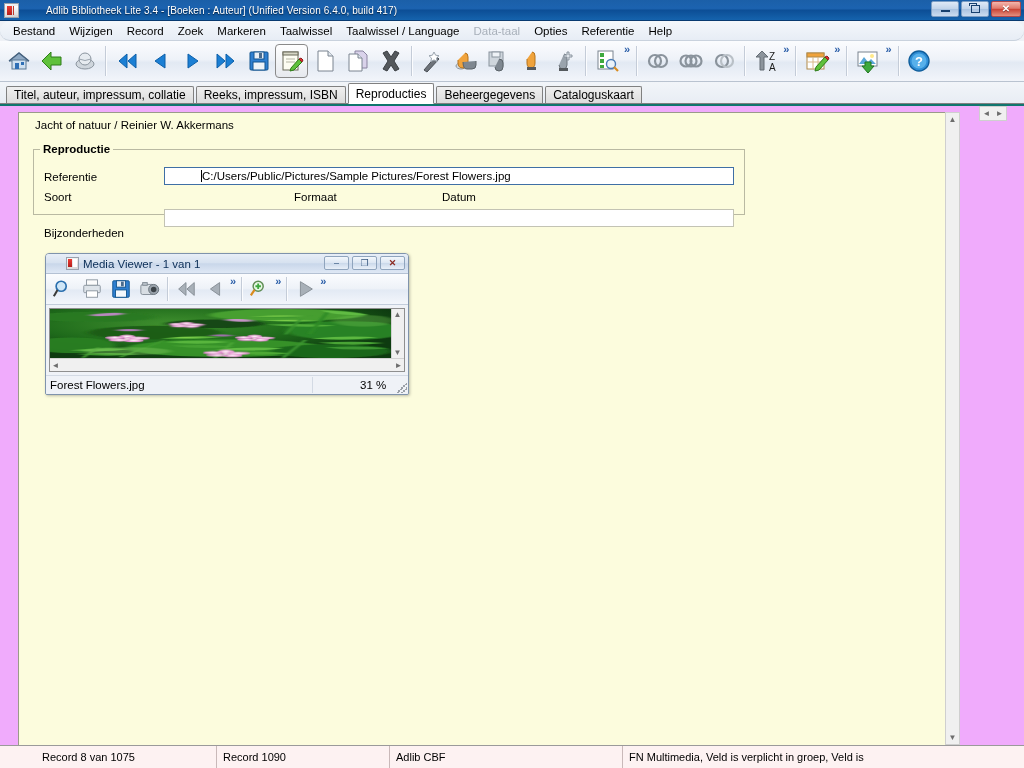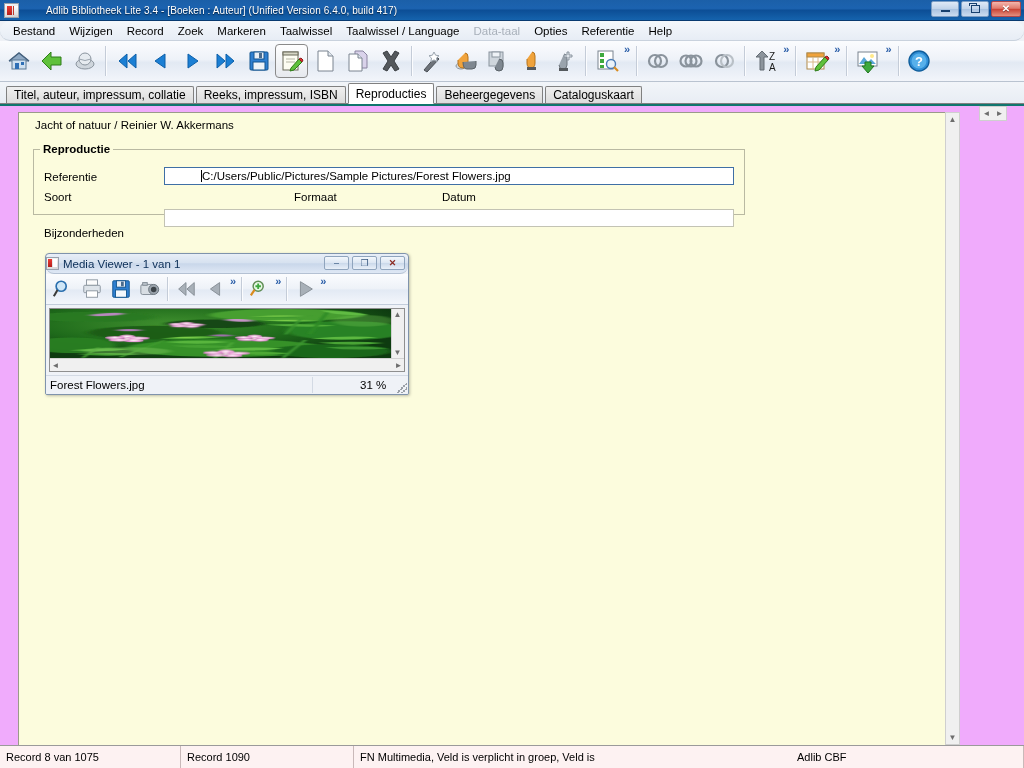--- a/index.html
+++ b/index.html
@@ -192,21 +192,21 @@
     background:#eff2f7;
     border:1px solid #7f93ac;
     border-radius:4px 4px 2px 2px;
     box-shadow: 1px 1px 3px rgba(0,0,0,.25);
     display:flex; flex-direction:column; overflow:hidden;
   }
   .mv-title {
     height:19px; flex:none;
     background: linear-gradient(180deg,#e8eef7 0%,#d7e2f0 45%,#c9d7ea 52%,#dfe8f5 100%);
     border-bottom:1px solid #b4c1d3;
-    display:flex; align-items:center; padding:0 2px 0 0; position:relative;border-radius:8px;
+    display:flex; align-items:center; padding:0 2px 0 20px; position:relative;
   }
   .mv-icon {
     width:13px;height:13px;margin-right:4px;flex:none;
     background: linear-gradient(160deg,#f8f8f8,#d5d5d5);
     border:1px solid #98a2ae; position:relative; box-sizing:border-box;
   }
   .mv-icon::before{content:"";position:absolute;left:1px;top:1px;width:4px;height:8px;background:linear-gradient(180deg,#ef3b33,#b2201b);}
   .mv-icon::after{content:"";position:absolute;left:6px;top:1px;width:4px;height:8px;background:#fff;}
   .mv-title-text{font-size:11.5px;color:#0a2d56;white-space:nowrap;}
   .mv-btns{position:absolute;right:3px;top:2px;display:flex;gap:3px;}
@@ -254,21 +254,21 @@
   .mv-hsb{height:13px;background:#f0f0f0;border-top:1px solid #d2d2d2;display:flex;align-items:center;justify-content:space-between;box-sizing:border-box;}
   .mv-status{
     height:18px;flex:none;display:flex;align-items:center;
     background:#eff2f7;border-top:1px solid #d3dae4;font-size:11.5px;color:#000;
   }
   .mv-status .cell{padding:0 4px;height:16px;line-height:16px;border-right:1px solid #d3dae4;white-space:nowrap;}
 
   
   .statusbar{
     height:22px;flex:none;display:flex;align-items:stretch;
-    background:#fdf2f2;border-top:1px solid #9a9a9a;font-size:11px;
+    background:#fdf2f2;border-top:1px solid #9a9a9a;font-size:11px;padding-left:36px;
   }
   .st-cell{
     display:flex;align-items:center;padding:0 6px;
     border-right:1px solid #c9b9b9;white-space:nowrap;color:#000;
   }
   .sb-grip{
     width:10px;height:10px;align-self:flex-end;margin:0 1px 1px 0;
     background:
       linear-gradient(135deg,transparent 45%,#9aa0a8 45%,#9aa0a8 55%,transparent 55%),
       linear-gradient(135deg,transparent 70%,#9aa0a8 70%,#9aa0a8 80%,transparent 80%);
@@ -780,17 +780,17 @@
 
     <div class="hscroll">
       <div class="sb-arrow">◄</div>
       <div class="sb-arrow">►</div>
     </div>
   </div>
 
   <div class="statusbar">
     <div class="st-cell" style="width:168px;">Record 8 van 1075</div>
     <div class="st-cell" style="width:160px;">Record 1090</div>
+    <div class="st-cell" style="width:220px;">Adlib CBF</div>
     <div class="st-cell" style="flex:1;border-right:none;">FN Multimedia, Veld is verplicht in groep, Veld is</div>
-    <div class="st-cell" style="width:220px;">Adlib CBF</div>
   </div>
 
 </div>
 
 </body></html>

